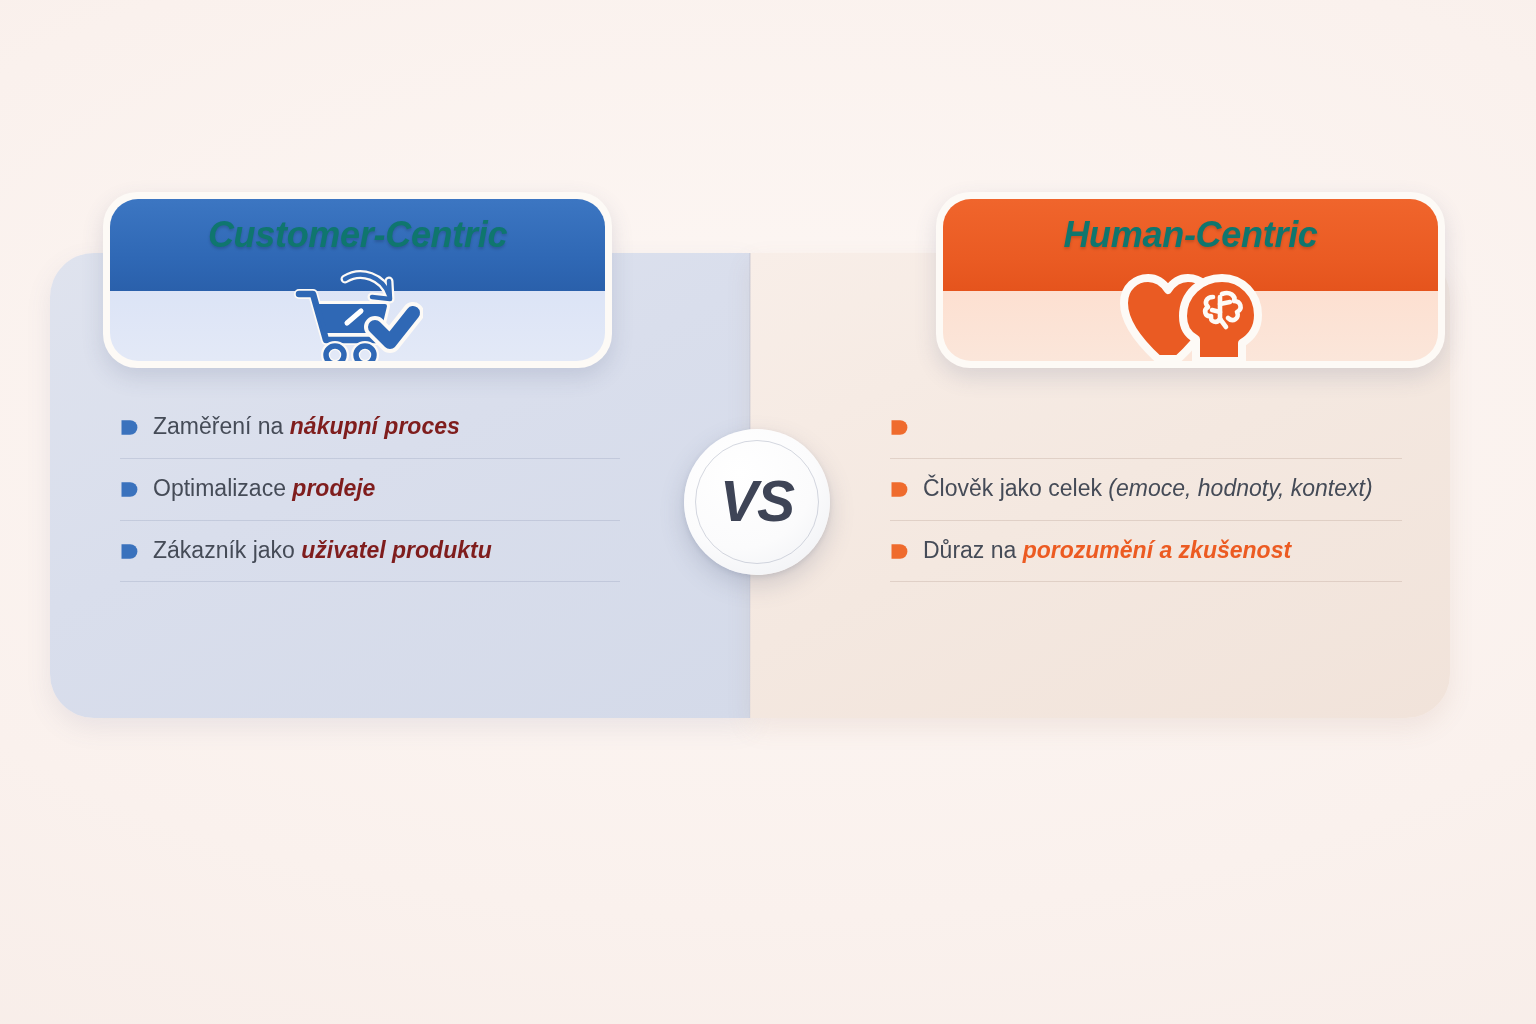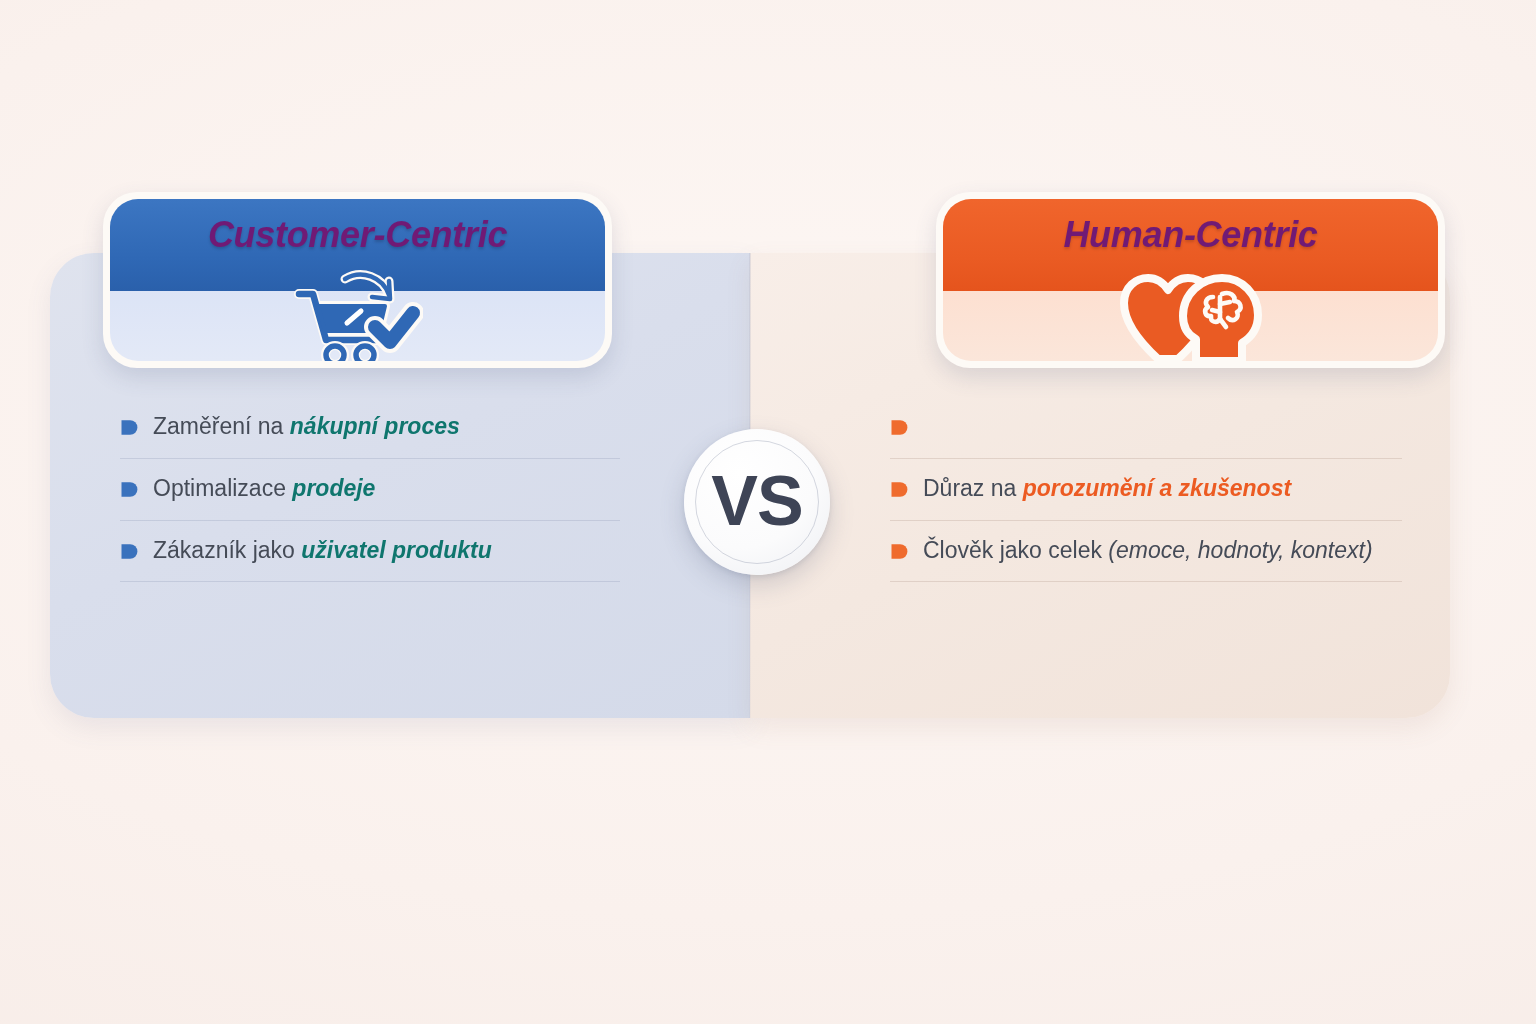--- a/index.html
+++ b/index.html
@@ -57,21 +57,21 @@
   .hcard-left .hband{background:linear-gradient(180deg,#3c76c2 0%,#2f68b5 65%,#2a60ab 100%);}
   .hcard-left .hbody{background:linear-gradient(180deg,#dce4f6 0%,#e3e9f7 100%);}
   .hcard-right .hband{background:linear-gradient(180deg,#f0652c 0%,#ea5b23 65%,#e5541d 100%);}
   .hcard-right .hbody{background:linear-gradient(180deg,#fde0d1 0%,#fbe6da 100%);}
 
   .card-title{
     position:absolute;left:0;right:0;top:15px;
     text-align:center;
     font-size:36px;font-weight:700;font-style:italic;
     letter-spacing:-.3px;
-    color:#701a75;
+    color:#0f766e;
     text-shadow:0 2px 3px rgba(0,0,0,.17);
   }
 
   .card-icon{
     position:absolute;left:0;right:0;top:62px;
     display:flex;justify-content:center;align-items:flex-start;
   }
 
   
   .vs-badge{
@@ -82,21 +82,21 @@
     display:flex;align-items:center;justify-content:center;
     z-index:5;
   }
   .vs-ring{
     position:absolute;left:11px;top:11px;right:11px;bottom:11px;
     border-radius:50%;
     border:1.5px solid rgba(150,158,178,.40);
   }
   .vs-text{
     position:relative;
-    font-size:70px;font-weight:700;
+    font-size:57px;font-weight:700;font-style:italic;
     color:#3e4456;letter-spacing:-1px;
     transform:translateY(-1px);
   }
 
   
   .list{position:absolute;top:396px;}
   .list-left{left:120px;width:500px;}
   .list-right{left:890px;width:512px;}
 
   .row{
@@ -115,21 +115,21 @@
   .list-right .row:last-child::after{background:rgba(185,160,145,.32);}
 
   .bullet{
     flex:0 0 auto;width:19px;height:19px;display:block;
   }
   .row-text{
     font-size:23px;color:#454b57;line-height:1.2;white-space:nowrap;
   }
   .row-text b{font-weight:700;font-style:italic;}
   .row-text i{font-style:italic;}
-  .list-left .row-text b{color:#0f766e;}
+  .list-left .row-text b{color:#7f1d1d;}
   .list-right .row-text b{color:#ec5b22;}
 </style>
 </head>
 <body>
 
 <div class="canvas-bg"></div>
 
 <div class="stage">
 
   <div class="panel panel-left"></div>
@@ -240,27 +240,27 @@
           </svg>
       </span>
     </div>
 
     <div class="row">
       <span class="bullet">
         <svg width="19" height="19" viewBox="0 0 19 19">
             <path d="M1.5 2.2 h8.6 a6.5 6.5 0 0 1 0 14.6 H1.5 Z" fill="#ef6b2d"></path>
           </svg>
       </span>
+      <span class="row-text"><span>Člověk jako celek </span><i>(emoce, hodnoty, kontext)</i></span>
+    </div>
+
+    <div class="row">
+      <span class="bullet">
+        <svg width="19" height="19" viewBox="0 0 19 19">
+            <path d="M1.5 2.2 h8.6 a6.5 6.5 0 0 1 0 14.6 H1.5 Z" fill="#ef6b2d"></path>
+          </svg>
+      </span>
       <span class="row-text"><span>Důraz na </span><b>porozumění a zkušenost</b><span></span></span>
     </div>
 
-    <div class="row">
-      <span class="bullet">
-        <svg width="19" height="19" viewBox="0 0 19 19">
-            <path d="M1.5 2.2 h8.6 a6.5 6.5 0 0 1 0 14.6 H1.5 Z" fill="#ef6b2d"></path>
-          </svg>
-      </span>
-      <span class="row-text"><span>Člověk jako celek </span><i>(emoce, hodnoty, kontext)</i></span>
-    </div>
-
   </div>
 
 </div>
 
 </body></html>

